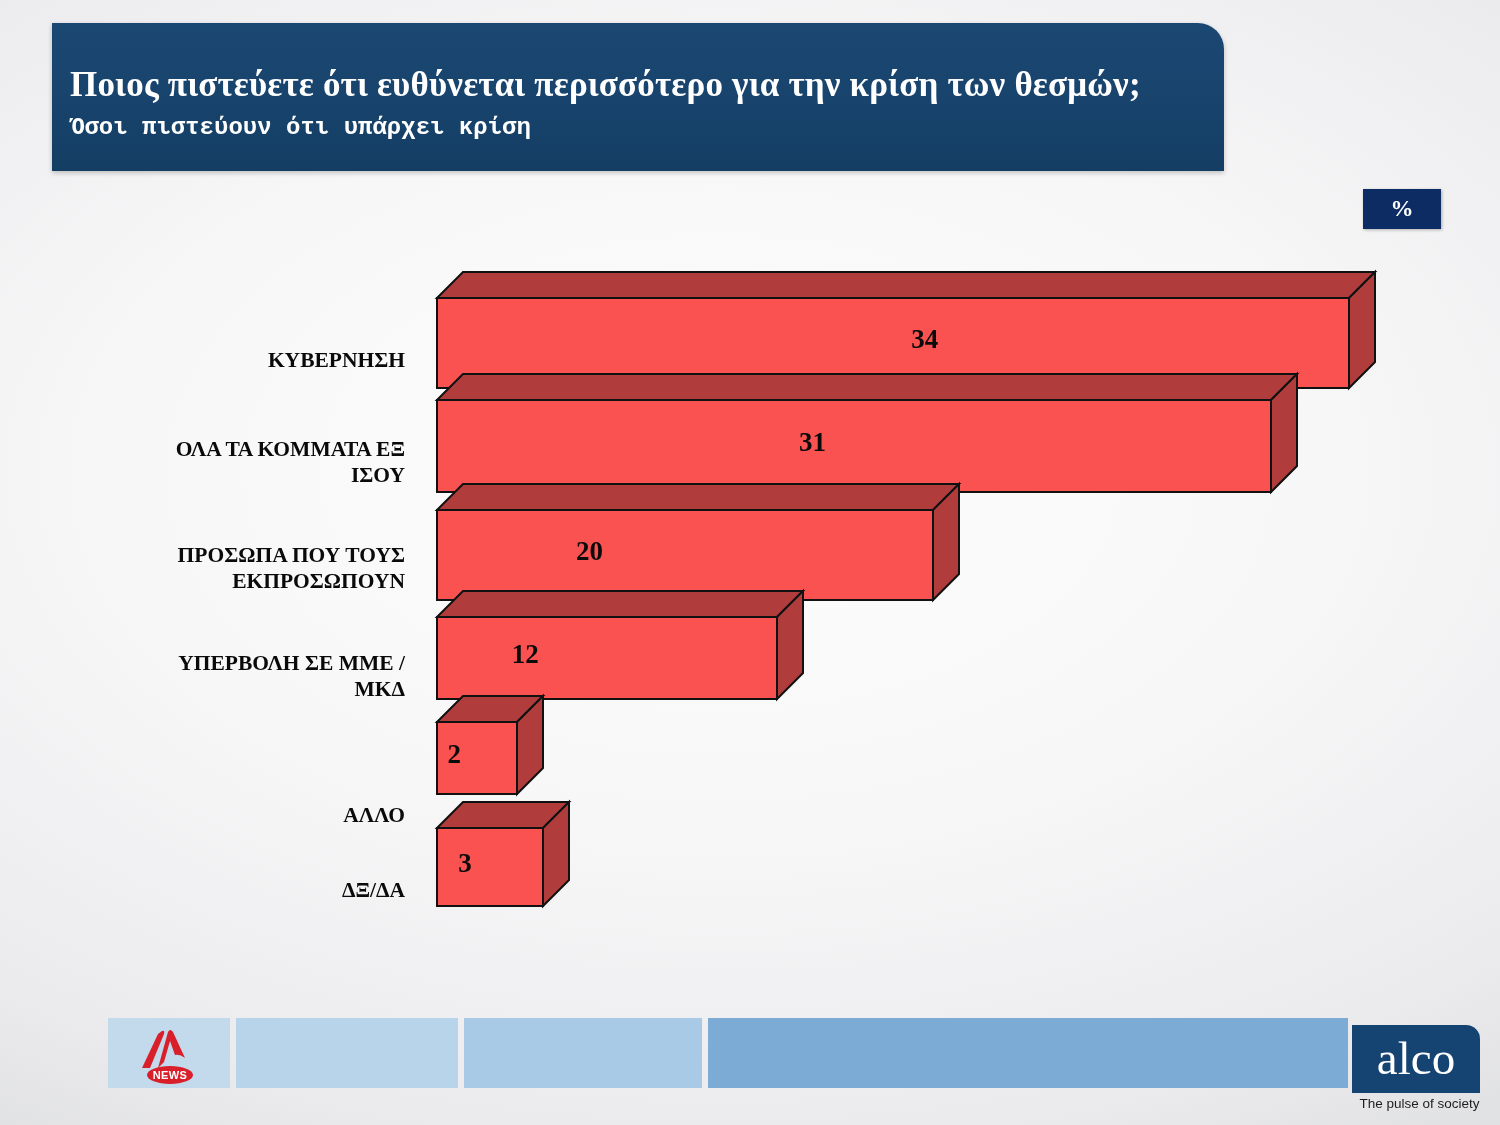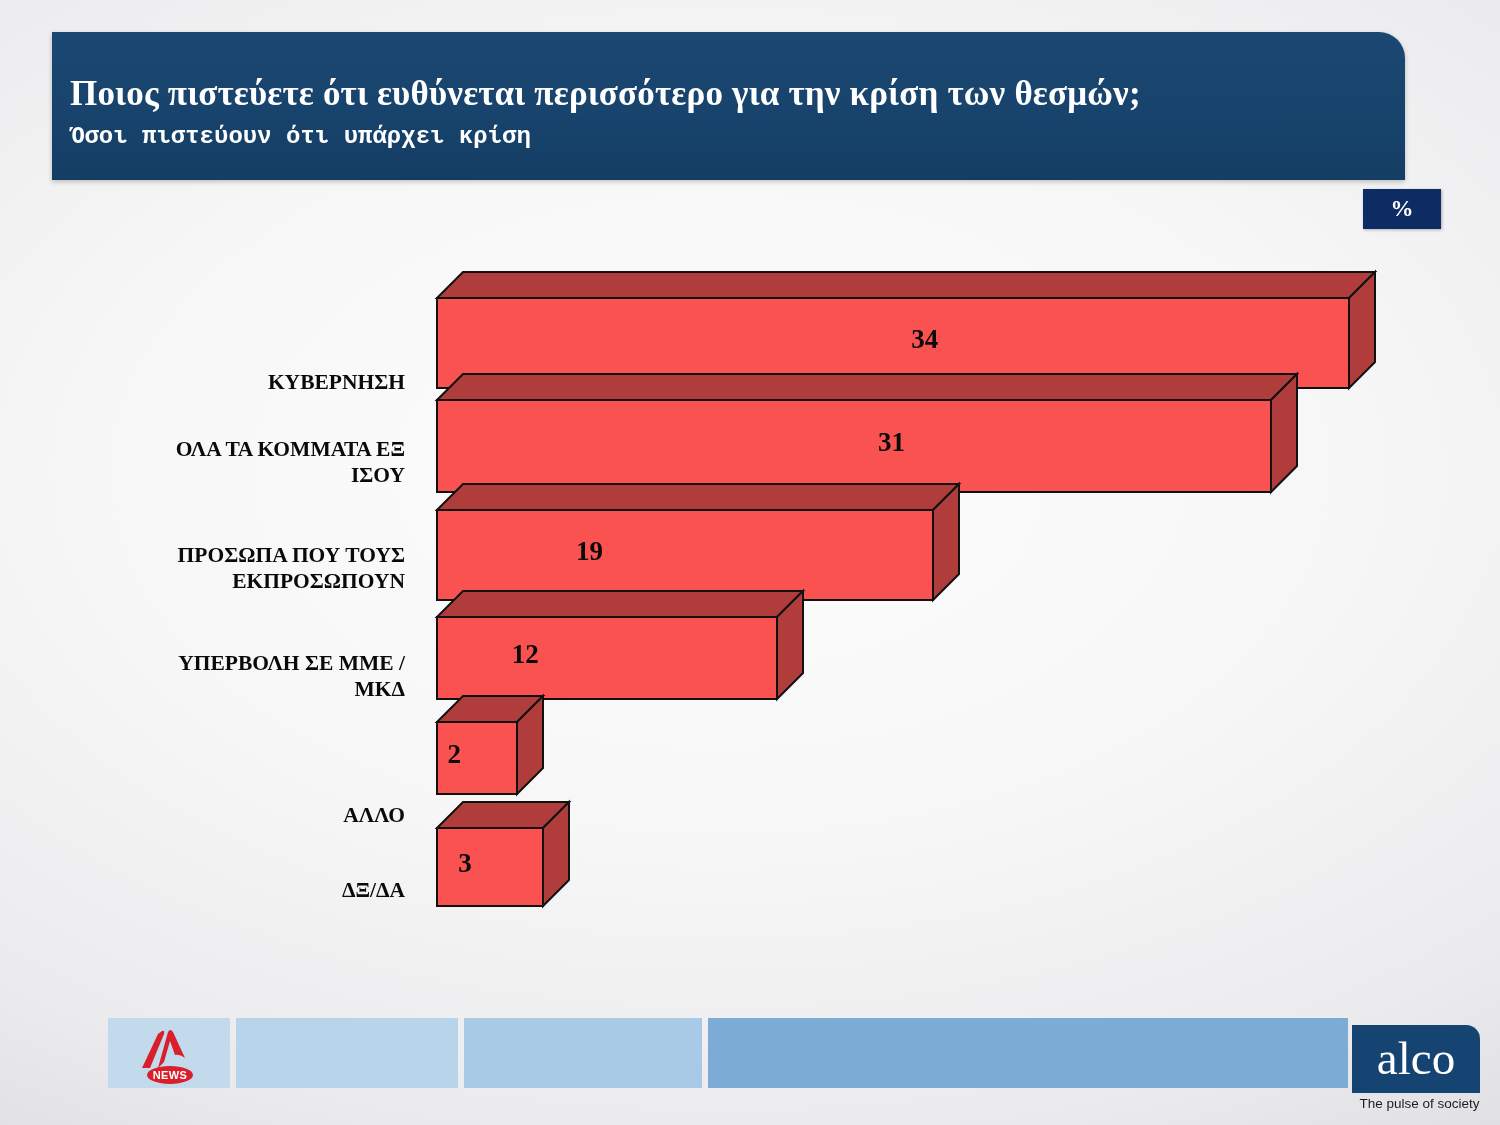--- a/index.html
+++ b/index.html
@@ -19,22 +19,22 @@
     height: 1125px;
     background:
       radial-gradient(ellipse 120% 95% at 48% 42%, #fdfdfd 0%, #f7f7f8 34%, #ebebed 62%, #d8d9db 84%, #c2c3c6 100%);
     overflow: hidden;
   }
 
   
   #title-box {
     position: absolute;
     left: 52px;
-    top: 32px;
-    width: 1353px;
+    top: 23px;
+    width: 1172px;
     height: 148px;
     background: linear-gradient(180deg, #1b4873 0%, #17436c 55%, #143d63 100%);
     border-top-right-radius: 26px;
     box-shadow: 0 2px 5px rgba(0,0,0,0.22);
   }
   #title-main {
     position: absolute;
     left: 18px;
     top: 44px;
     right: 12px;
@@ -175,21 +175,21 @@
   <div id="title-box">
     <div id="title-main">Ποιος πιστεύετε ότι ευθύνεται περισσότερο για την κρίση των θεσμών;</div>
     <div id="title-sub">Όσοι πιστεύουν ότι υπάρχει κρίση</div>
   </div>
 
   <div id="pct-badge">
     <span>%</span>
   </div>
 
   <div id="chart">
-      <div class="cat-label" style="top: 369px;">
+      <div class="cat-label" style="top: 347px;">
         <div>ΚΥΒΕΡΝΗΣΗ</div>
       </div>
       <div class="bar-wrap" style="top: 272px;">
         <svg class="bar-svg" width="940" height="118" viewBox="0 0 940 118">
           <polygon points="0,26 26,0 938,0 912,26" fill="#b03d3c" stroke="#111111" stroke-width="2"></polygon>
           <polygon points="912,26 938,0 938,90 912,116" fill="#b03d3c" stroke="#111111" stroke-width="2"></polygon>
           <rect x="0" y="26" width="912" height="90" fill="#fa5251" stroke="#111111" stroke-width="2"></rect>
         </svg>
       </div>
       <div class="val-label" style="left: 911.24px; top: 324px;">34</div>
@@ -197,33 +197,33 @@
         <div>ΟΛΑ ΤΑ ΚΟΜΜΑΤΑ ΕΞ</div>
         <div>ΙΣΟΥ</div>
       </div>
       <div class="bar-wrap" style="top: 374px;">
         <svg class="bar-svg" width="862" height="120" viewBox="0 0 862 120">
           <polygon points="0,26 26,0 860,0 834,26" fill="#b03d3c" stroke="#111111" stroke-width="2"></polygon>
           <polygon points="834,26 860,0 860,92 834,118" fill="#b03d3c" stroke="#111111" stroke-width="2"></polygon>
           <rect x="0" y="26" width="834" height="92" fill="#fa5251" stroke="#111111" stroke-width="2"></rect>
         </svg>
       </div>
-      <div class="val-label" style="left: 878px; top: 427px; text-align: right;">31</div>
+      <div class="val-label" style="left: 799px; top: 427px; text-align: right;">31</div>
       <div class="cat-label" style="top: 542px;">
         <div>ΠΡΟΣΩΠΑ ΠΟΥ ΤΟΥΣ</div>
         <div>ΕΚΠΡΟΣΩΠΟΥΝ</div>
       </div>
       <div class="bar-wrap" style="top: 484px;">
         <svg class="bar-svg" width="524" height="118" viewBox="0 0 524 118">
           <polygon points="0,26 26,0 522,0 496,26" fill="#b03d3c" stroke="#111111" stroke-width="2"></polygon>
           <polygon points="496,26 522,0 522,90 496,116" fill="#b03d3c" stroke="#111111" stroke-width="2"></polygon>
           <rect x="0" y="26" width="496" height="90" fill="#fa5251" stroke="#111111" stroke-width="2"></rect>
         </svg>
       </div>
-      <div class="val-label" style="left: 575.88px; top: 536px;">19</div>
+      <div class="val-label" style="left: 575.88px; top: 536px;">20</div>
       <div class="cat-label" style="top: 650px;">
         <div>ΥΠΕΡΒΟΛΗ ΣΕ ΜΜΕ /</div>
         <div>ΜΚΔ</div>
       </div>
       <div class="bar-wrap" style="top: 591px;">
         <svg class="bar-svg" width="368" height="110" viewBox="0 0 368 110">
           <polygon points="0,26 26,0 366,0 340,26" fill="#b03d3c" stroke="#111111" stroke-width="2"></polygon>
           <polygon points="340,26 366,0 366,82 340,108" fill="#b03d3c" stroke="#111111" stroke-width="2"></polygon>
           <rect x="0" y="26" width="340" height="82" fill="#fa5251" stroke="#111111" stroke-width="2"></rect>
         </svg>

